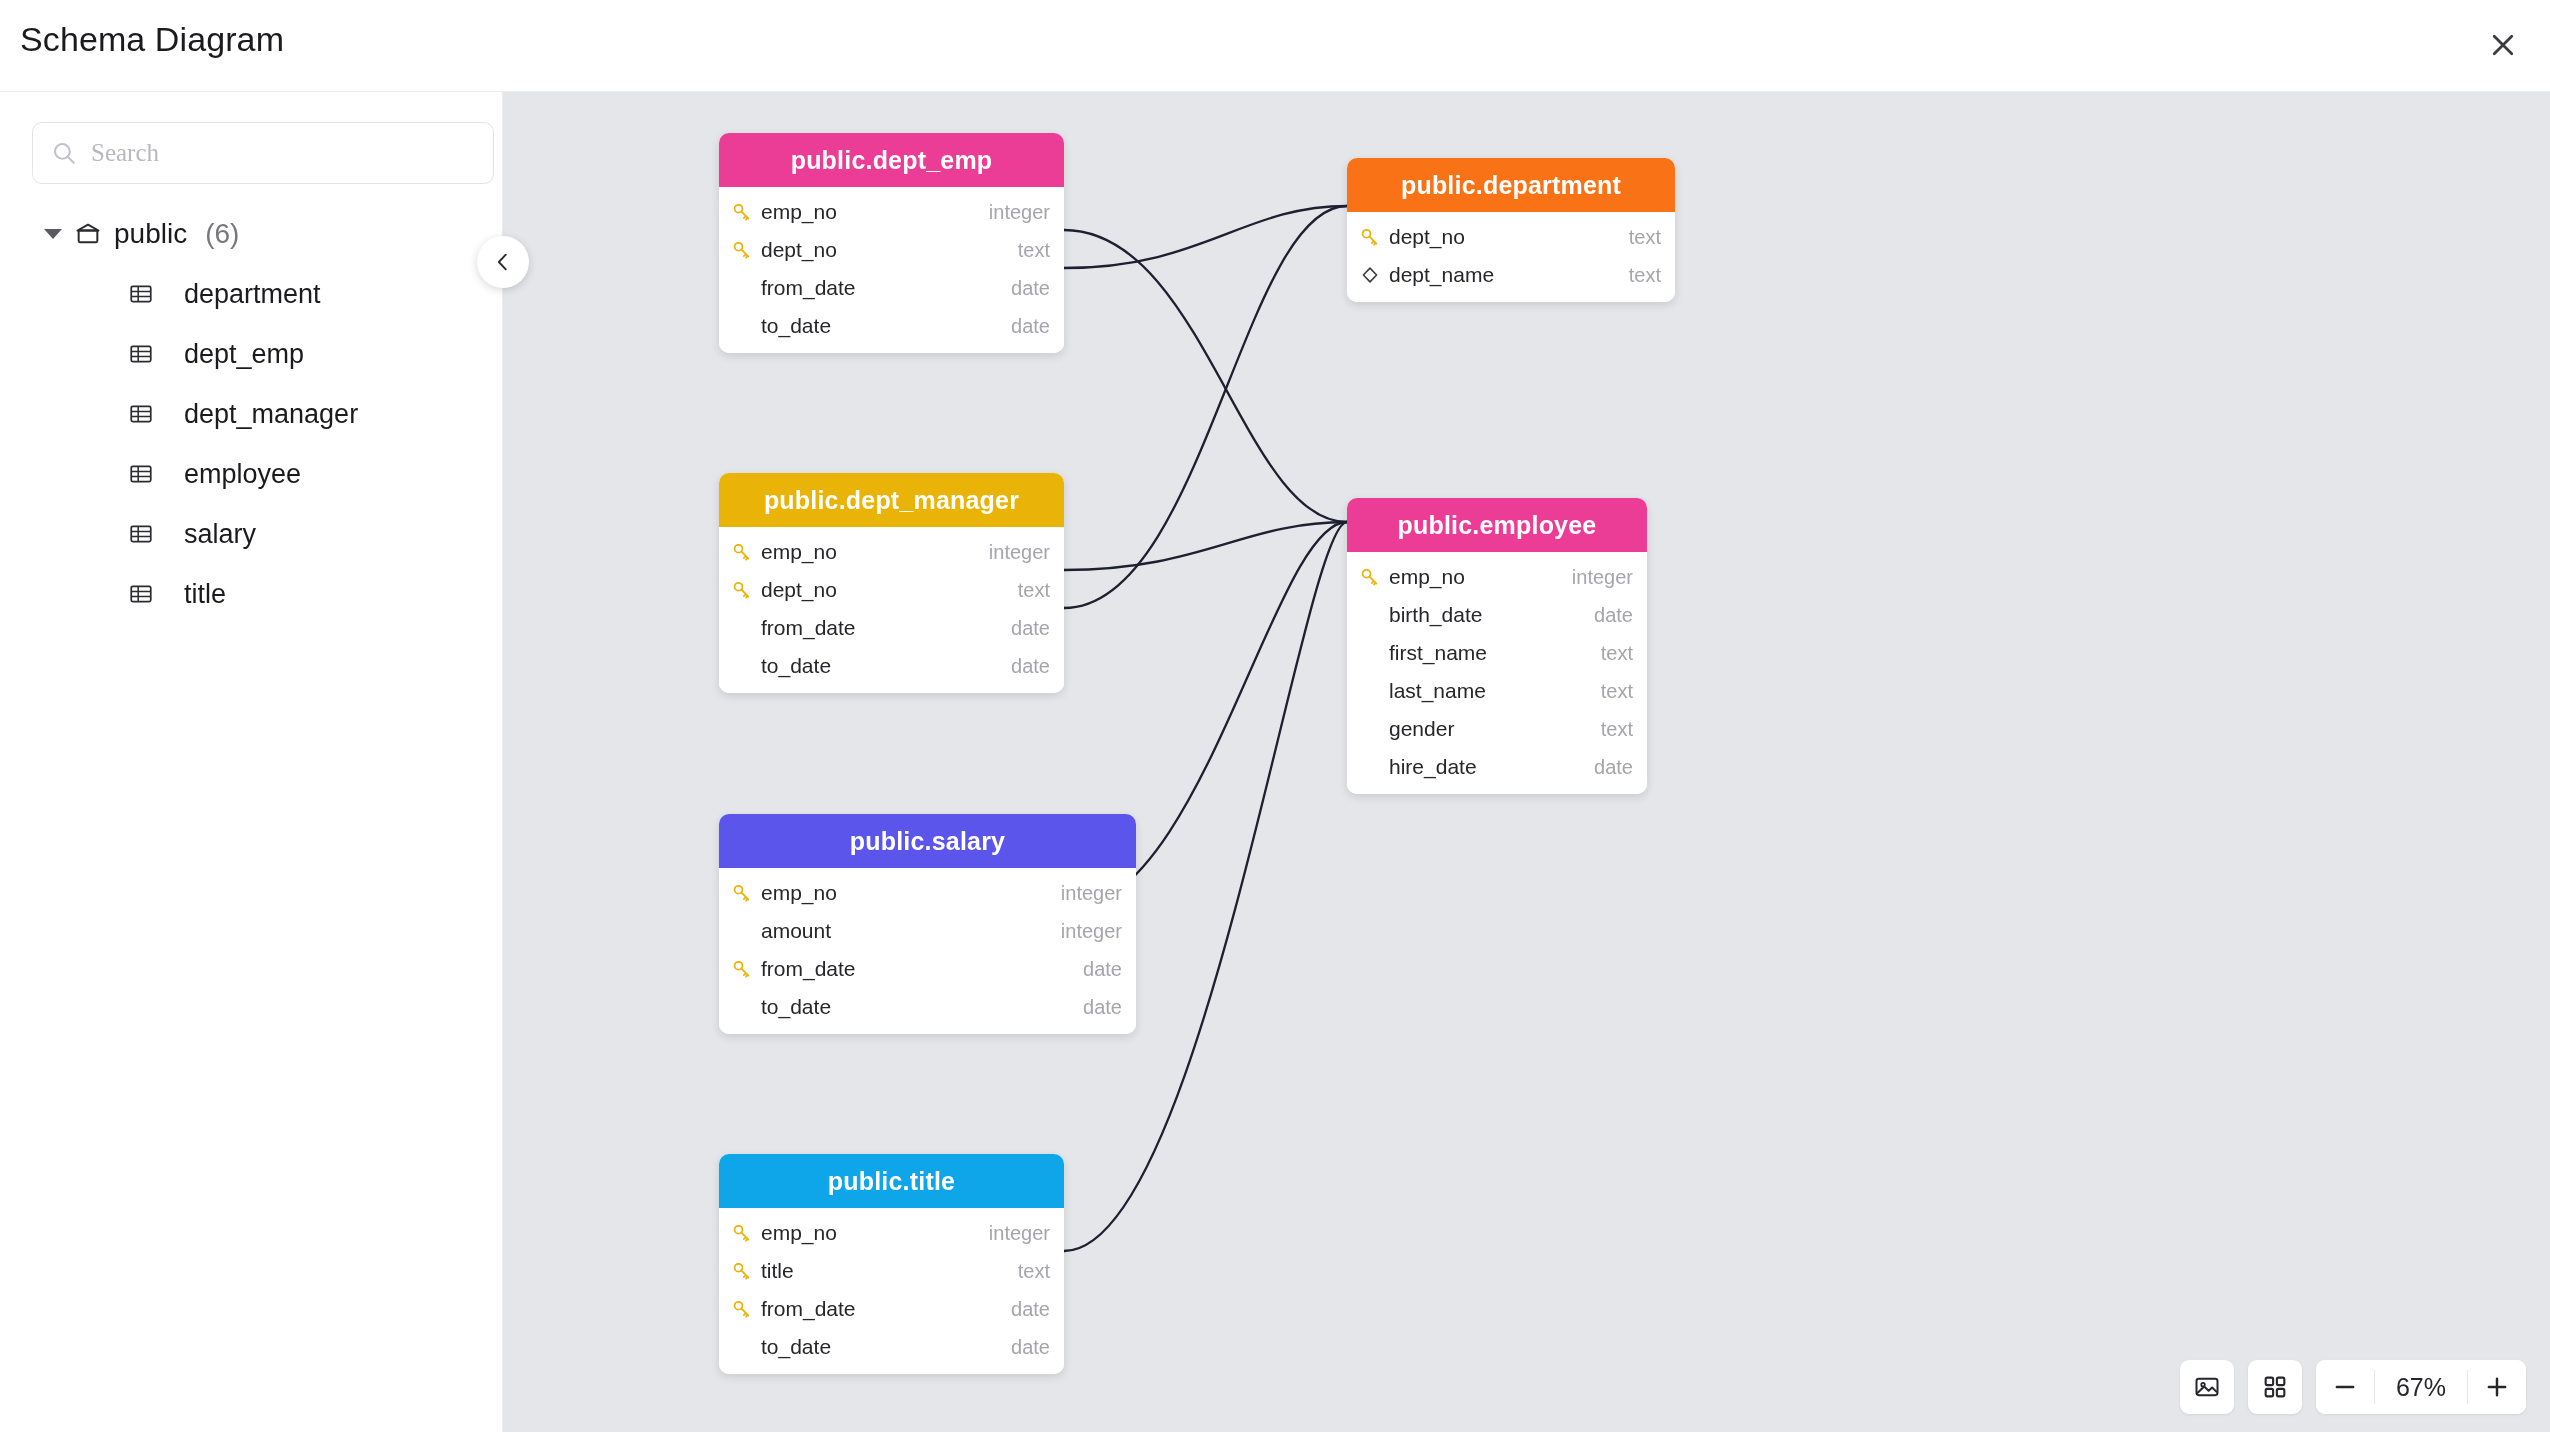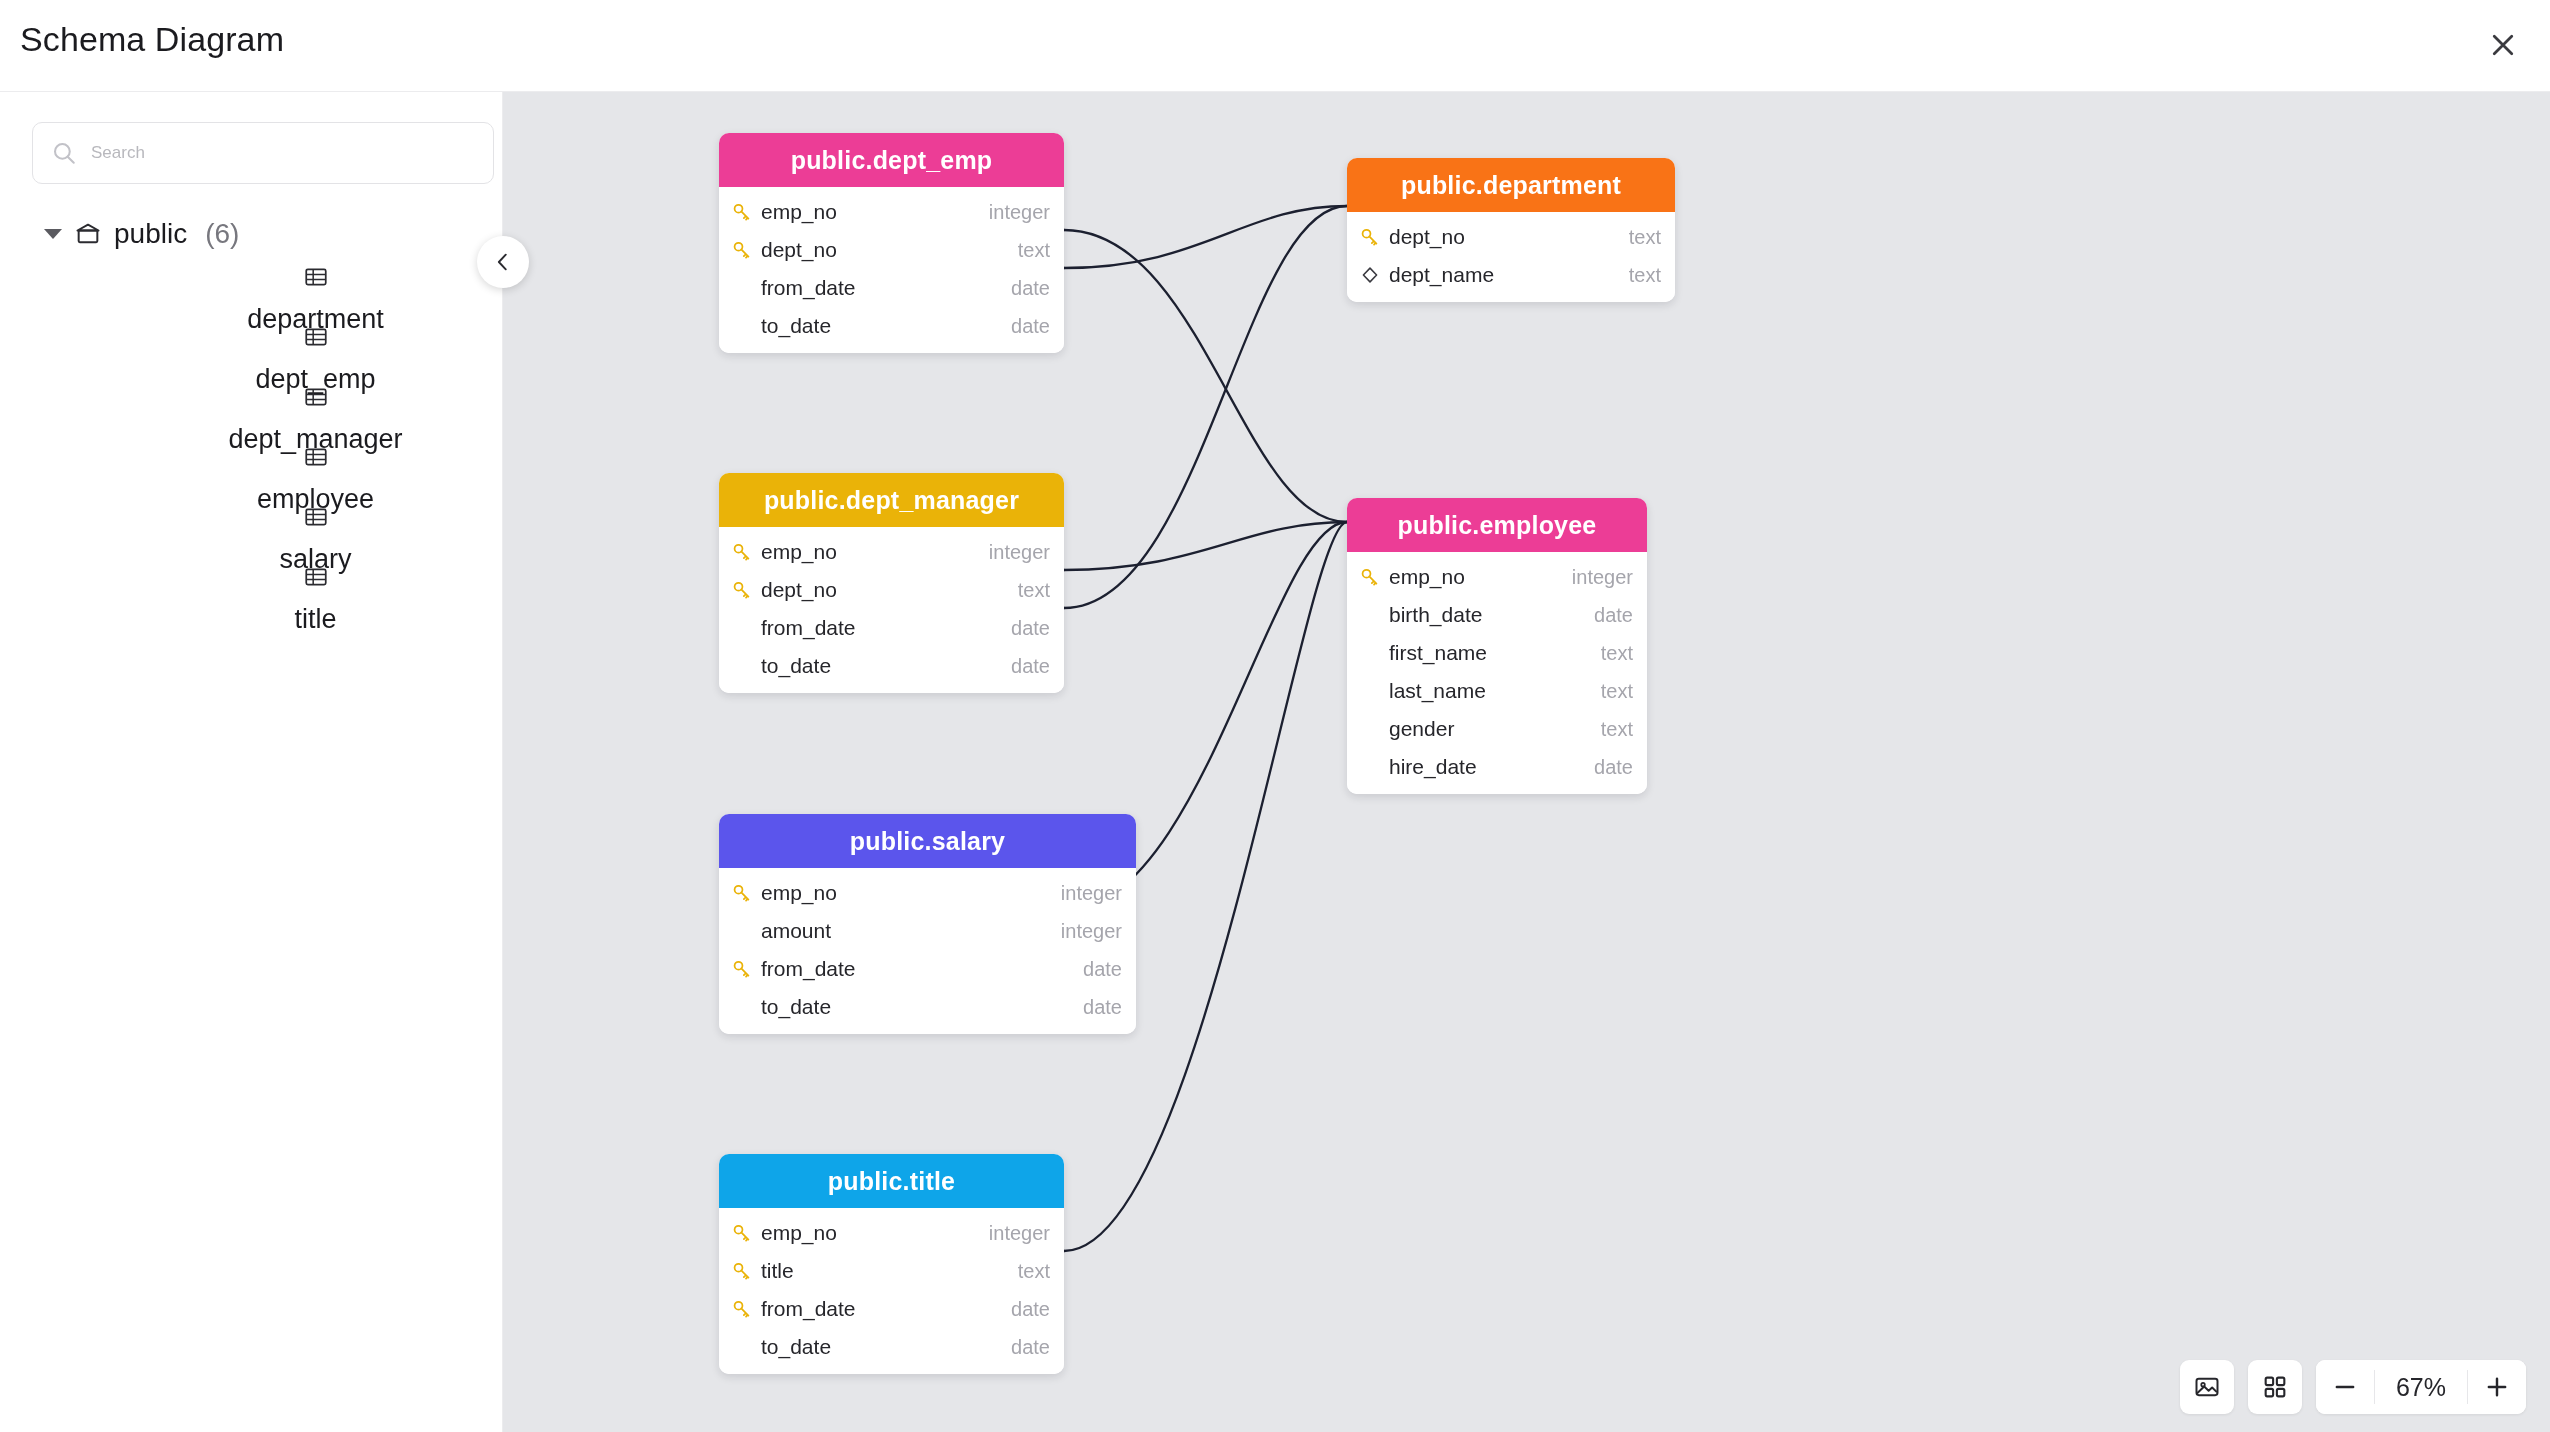--- a/index.html
+++ b/index.html
@@ -44,40 +44,40 @@
     width: 462px; height: 62px;
     border: 1px solid #e3e3e6;
     border-radius: 10px;
     background: #ffffff;
     display: flex; align-items: center;
     padding: 0 18px; gap: 14px;
   }
   #search-icon { width: 26px; height: 26px; flex: 0 0 auto; }
   #search-input {
     border: none; outline: none; background: transparent;
-    font-family: Liberation Sans, sans-serif;
-    font-size: 17px; color: #3b82f6; width: 100%;
+    font-family: Liberation Serif, serif;
+    font-size: 25px; color: #3b82f6; width: 100%;
   }
   #search-input::placeholder { color: #b8b8bd; }
 
   #tree { position: absolute; left: 0; top: 112px; width: 503px; }
   .tree-schema {
     display: flex; align-items: center; gap: 12px;
     height: 60px; padding-left: 44px; cursor: pointer;
   }
   .caret { width: 0; height: 0;
     border-left: 9px solid transparent; border-right: 9px solid transparent;
     border-top: 10px solid #5a5a60; flex: 0 0 auto; }
   .schema-icon { width: 28px; height: 28px; flex: 0 0 auto; }
   .schema-label { font-size: 28px; color: #1b1b1f; }
   .schema-count { font-size: 28px; color: #77777e; margin-left: 6px; }
 
   .tree-table {
-    display: flex; align-items: center; gap: 14px;
-    height: 60px; padding-left: 128px; cursor: pointer; flex-direction: column;
+    display: flex; align-items: center; gap: 30px;
+    height: 60px; padding-left: 128px; cursor: pointer;
   }
   .table-icon { width: 26px; height: 26px; flex: 0 0 auto; }
   .table-label { font-size: 27px; color: #1b1b1f; }
 
   
   #collapse-handle {
     position: absolute; left: 477px; top: 236px;
     width: 52px; height: 52px; border-radius: 50%;
     background: #ffffff;
     box-shadow: 0 2px 8px rgba(0,0,0,.16);

